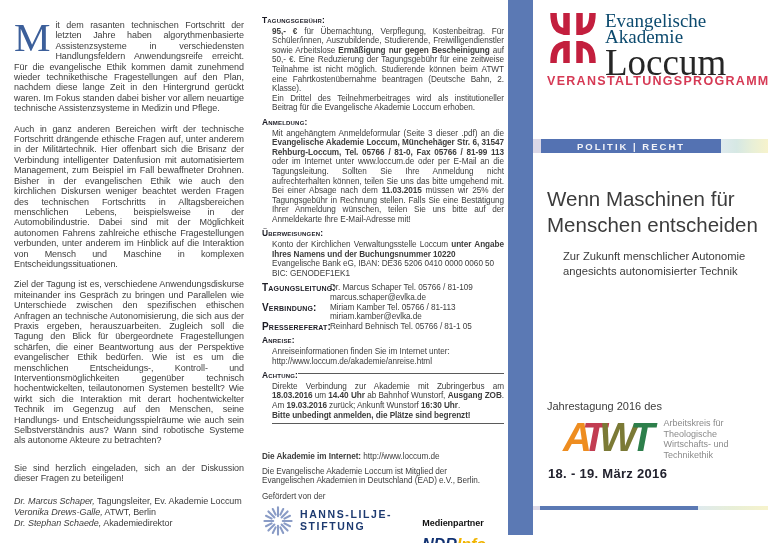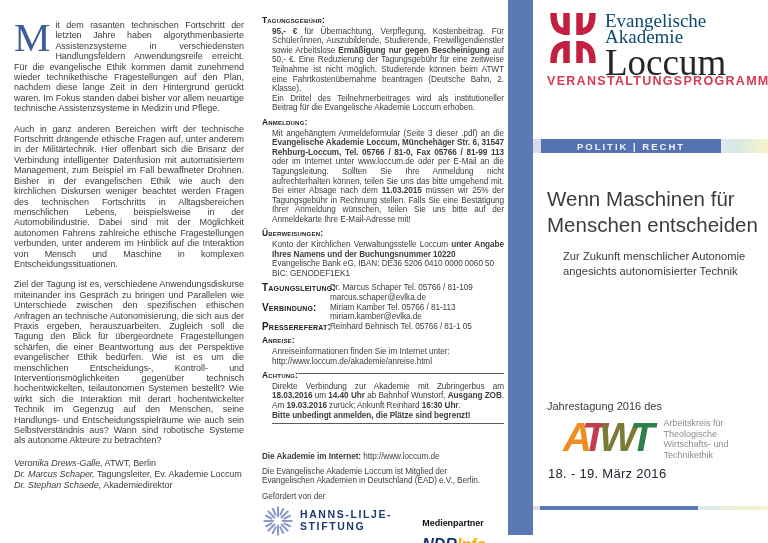--- a/index.html
+++ b/index.html
@@ -68,39 +68,40 @@
        font-size:9.5px;letter-spacing:2px;display:flex;align-items:center;justify-content:center;}
   .band .seg-grad{flex:1;background:linear-gradient(90deg,var(--paleblue),#d6e8e4,var(--palegreen),var(--paleyellow));}
   .rtitle{position:absolute;left:14px;top:186px;font-size:20.5px;line-height:25.5px;
           color:#3c3c3c;}
   .rsub{position:absolute;left:30px;top:249px;font-size:11.2px;line-height:15px;color:#3c3c3c;}
   .annual{position:absolute;left:14px;top:400px;font-size:11px;color:#3c3c3c;}
   .atwt{position:absolute;left:30px;top:416px;display:flex;align-items:flex-start;}
   .atwt-letters{font-style:italic;font-weight:800;font-size:40px;line-height:42px;
                 letter-spacing:-7px;padding-right:10px;}
   .atwt-caption{font-size:9px;line-height:10.5px;color:#8b8b8b;margin-left:6px;margin-top:2px;}
-  .rdate{position:absolute;left:15px;top:466px;font-weight:400;font-size:13px;
+  .rdate{position:absolute;left:15px;top:466px;font-weight:700;font-size:13px;
          letter-spacing:0.3px;color:#22222e;}
   .bline{position:absolute;left:0;top:506px;width:235px;height:4px;display:flex;}
   .bline .seg-lav{width:7px;background:var(--lav);}
   .bline .seg-blue{width:158px;background:var(--slate);}
   .bline .seg-grad{flex:1;background:linear-gradient(90deg,var(--paleblue),var(--palegreen),var(--paleyellow));}
 </style>
 </head>
 <body>
 
 <div id="page">
 
   <div class="col-left">
     <p><span class="dropcap">M</span><span>it dem rasanten technischen Fortschritt der letzten Jahre haben algorythmenbasierte Assistenzsysteme in verschiedensten Handlungsfeldern Anwendungsreife erreicht. Für die evangelische Ethik kommen damit zunehmend wieder technikethische Fragestellungen auf den Plan, nachdem diese lange Zeit in den Hintergrund gerückt waren. Im Fokus standen dabei bisher vor allem neuartige technische Assistenzsysteme in Medizin und Pflege.</span></p>
     <p>Auch in ganz anderen Bereichen wirft der technische Fortschritt drängende ethische Fragen auf, unter anderem in der Militärtechnik. Hier offenbart sich die Brisanz der Verbindung intelligenter Datenfusion mit automatisiertem Management, zum Beispiel im Fall bewaffneter Drohnen. Bisher in der evangelischen Ethik wie auch den kirchlichen Diskursen weniger beachtet werden Fragen des technischen Fortschritts in Alltagsbereichen menschlichen Lebens, beispielsweise in der Automobilindustrie. Dabei sind mit der Möglichkeit autonomen Fahrens zahlreiche ethische Fragestellungen verbunden, unter anderem im Hinblick auf die Interaktion von Mensch und Maschine in komplexen Entscheidungssituationen.</p>
     <p>Ziel der Tagung ist es, verschiedene Anwendungsdiskurse miteinander ins Gespräch zu bringen und Parallelen wie Unterschiede zwischen den spezifischen ethischen Anfragen an technische Autonomisierung, die sich aus der Praxis ergeben, herauszuarbeiten. Zugleich soll die Tagung den Blick für übergeordnete Fragestellungen schärfen, die einer Beantwortung aus der Perspektive evangelischer Ethik bedürfen. Wie ist es um die menschlichen Entscheidungs-, Kontroll- und Interventionsmöglichkeiten gegenüber technisch hochentwickelten, teilautonomen Systemen bestellt? Wie wirkt sich die Interaktion mit derart hochentwickelter Technik im Gegenzug auf den Menschen, seine Handlungs- und Entscheidungsspielräume wie auch sein Selbstverständnis aus? Wann sind robotische Systeme als autonome Akteure zu betrachten?</p>
+    <p class="invite">Sie sind herzlich eingeladen, sich an der Diskussion dieser Fragen zu beteiligen!</p>
     <div class="credits">
+      <div><span class="nm">Dr. Marcus Schaper,</span><span> Tagungsleiter, Ev. Akademie Loccum</span></div>
       <div><span class="nm">Veronika Drews-Galle,</span><span> ATWT, Berlin</span></div>
-      <div><span class="nm">Dr. Marcus Schaper,</span><span> Tagungsleiter, Ev. Akademie Loccum</span></div>
       <div><span class="nm">Dr. Stephan Schaede,</span><span> Akademiedirektor</span></div>
     </div>
   </div>
 
   <div class="col-mid">
 
     <section>
       <h3 class="mh">Tagungsgebühr:</h3>
       <p class="mbody pre"><span class="rb">95,- € </span><span>für Übernachtung, Verpflegung, Kostenbeitrag. Für Schüler/innen, Auszubildende, Studierende, Freiwilligendienstler sowie Arbeitslose </span><span class="rb">Ermäßigung nur gegen Bescheinigung</span><span> auf 50,- €. Eine Reduzierung der Tagungsgebühr für eine zeitweise Teilnahme ist nicht möglich. Studierende können beim ATWT eine Fahrtkostenübernahme beantragen (Deutsche Bahn, 2. Klasse).
 Ein Drittel des Teilnehmerbeitrages wird als institutioneller Beitrag für die Evangelische Akademie Loccum erhoben.</span></p>
@@ -145,21 +146,21 @@
       <h3 class="mh">Anreise:</h3>
       <p class="mbody pre flush" style="padding-left:10px;text-align:left;">Anreiseinformationen finden Sie im Internet unter:
 http://www.loccum.de/akademie/anreise.html</p>
     </section>
 
     <section>
       <div class="ach-head">
         <h3 class="mh" style="margin:0;">Achtung:</h3>
         <span class="rule"></span>
       </div>
-      <p class="mbody pre"><span>Direkte Verbindung zur Akademie mit Zubringerbus am </span><span class="rb">18.03.2016</span><span> um </span><span class="rb">14.40 Uhr</span><span> ab Bahnhof Wunstorf, </span><span class="rb">Ausgang ZOB</span><span>. Am </span><span class="rb">19.03.2016</span><span> zurück; Ankunft Reinhard </span><span class="rb">16:30 Uhr</span><span>.
+      <p class="mbody pre"><span>Direkte Verbindung zur Akademie mit Zubringerbus am </span><span class="rb">18.03.2016</span><span> um </span><span class="rb">14.40 Uhr</span><span> ab Bahnhof Wunstorf, </span><span class="rb">Ausgang ZOB</span><span>. Am </span><span class="rb">19.03.2016</span><span> zurück; Ankunft Wunstorf </span><span class="rb">16:30 Uhr</span><span>.
 </span><span class="rb">Bitte unbedingt anmelden, die Plätze sind begrenzt!</span></p>
       <div class="ach-bottom"></div>
     </section>
 
     <p class="netline" style="margin-bottom:5px;margin-top:28px;"><span class="rb">Die Akademie im Internet: </span><span>http://www.loccum.de</span></p>
 
     <p class="member pre">Die Evangelische Akademie Loccum ist Mitglied der
 Evangelischen Akademien in Deutschland (EAD) e.V., Berlin.</p>
 
     <p class="funded">Gefördert von der</p>

